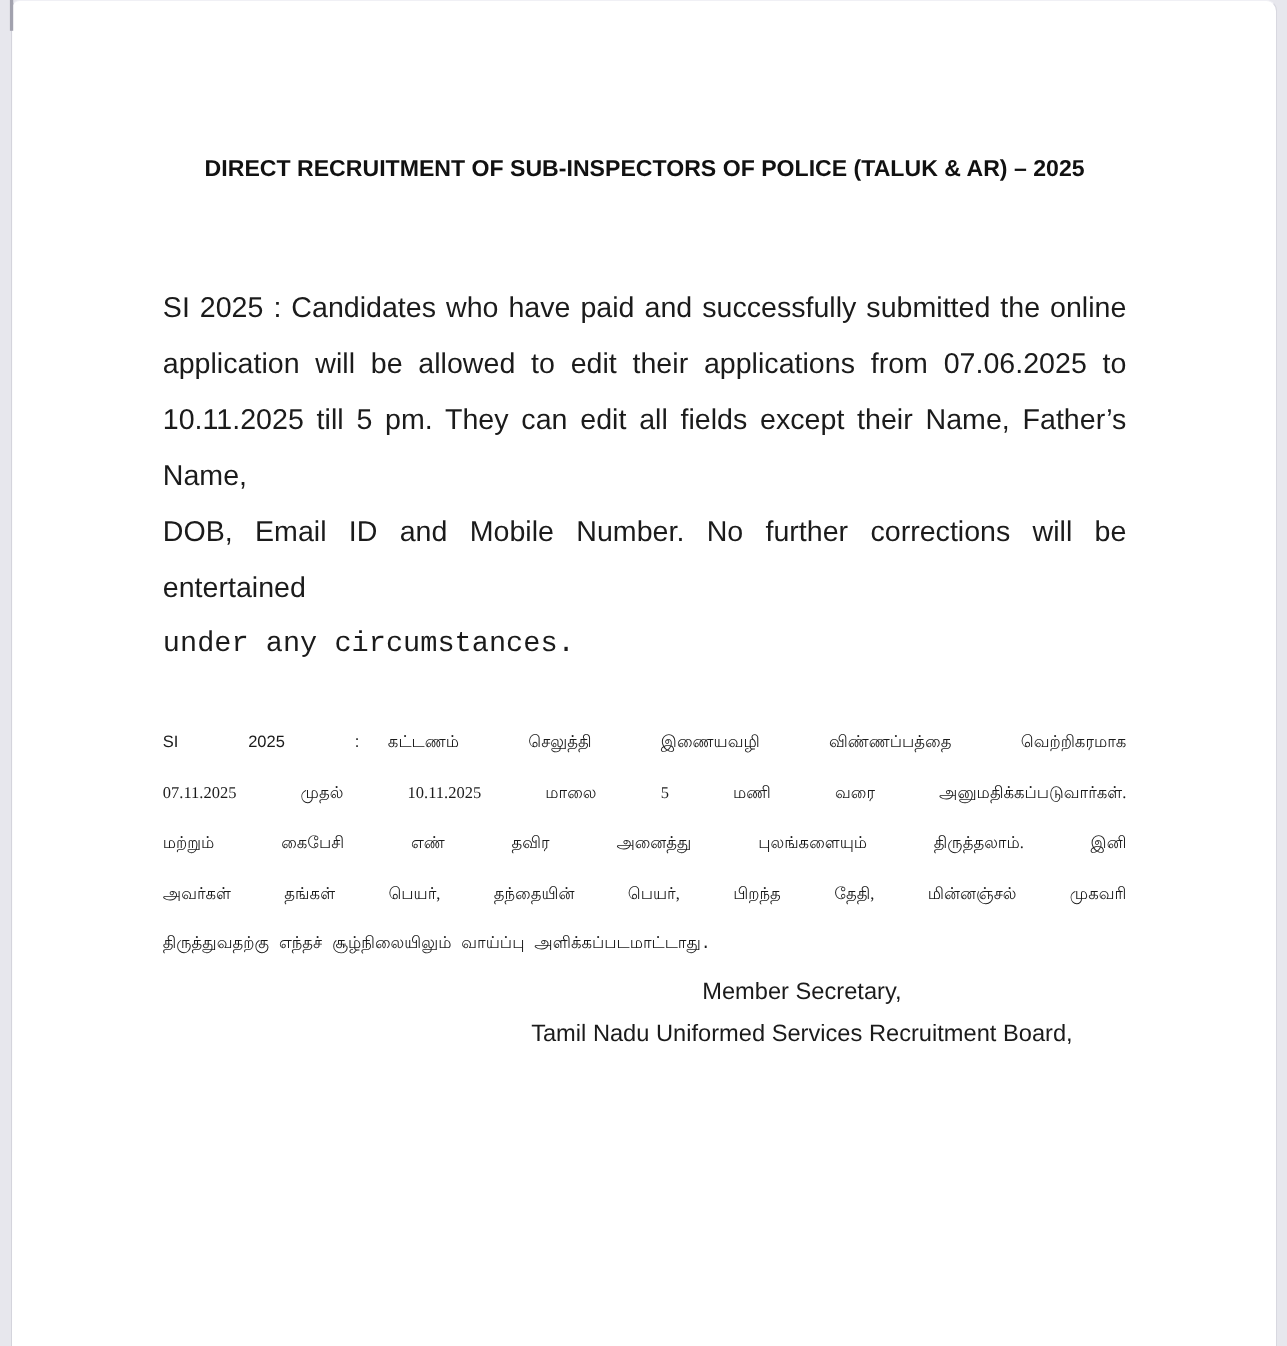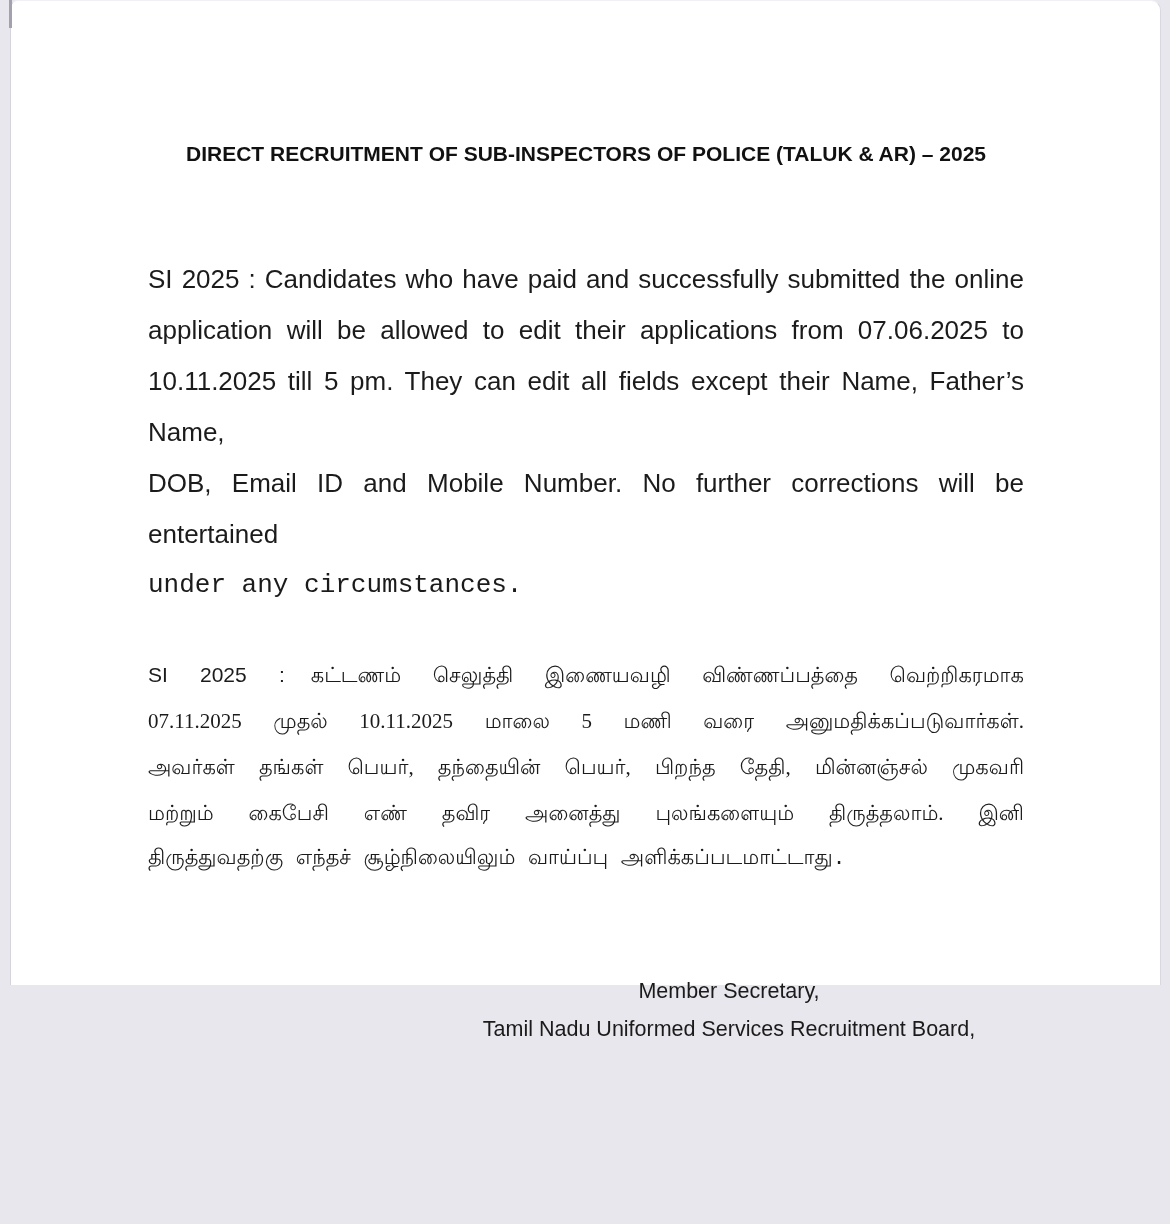--- a/index.html
+++ b/index.html
@@ -13,21 +13,21 @@
     background: #e7e7ed;
     color: #1b1b1b;
     font-family: "Liberation Sans", "DejaVu Sans", sans-serif;
     overflow: hidden;
   }
   .page {
     position: absolute;
     left: 10px;
     top: 0;
     width: 1151px;
-    height: 985px;
+    height: 1224px;
     box-sizing: border-box;
     background: #ffffff;
     border-left: 1px solid #d4d4dc;
     border-right: 1px solid #d8d8e0;
     border-top: 1px solid #f0f0f5;
     border-radius: 8px 10px 0 0;
   }
   .edge-tick {
     position: absolute;
     left: 9px;
@@ -49,39 +49,38 @@
     white-space: nowrap;
     color: #111111;
   }
   .para-en {
     margin-top: 86px;
     font-size: 26px;
     line-height: 51px;
   }
   .para-ta {
     margin-top: 41px;
-    font-size: 21px;
+    font-size: 15px;
     line-height: 46px;
     font-family: "Liberation Serif", "DejaVu Serif", serif;
   }
   .para-ta .latin-prefix {
     font-family: "Liberation Sans", "DejaVu Sans", sans-serif;
     margin-right: 26px;
   }
   .jline {
     text-align: justify;
     text-align-last: justify;
   }
   .lastline {
     text-align: left;
     text-align-last: left;
     font-family: Liberation Mono, monospace;
   }
   .signature {
-    margin-top: 90px;
     margin-left: auto;
     margin-right: 2px;
     width: 586px;
     text-align: center;
     font-size: 21.5px;
     line-height: 38px;
   }
 </style>
 </head>
 <body>
@@ -97,22 +96,22 @@
       <div class="jline">SI 2025 : Candidates who have paid and successfully submitted the online</div>
       <div class="jline">application will be allowed to edit their applications from 07.06.2025 to</div>
       <div class="jline">10.11.2025 till 5 pm. They can edit all fields except their Name, Father’s Name,</div>
       <div class="jline">DOB, Email ID and Mobile Number. No further corrections will be entertained</div>
       <div class="lastline">under any circumstances.</div>
     </div>
 
     <div class="para-ta">
       <div class="jline"><span class="latin-prefix">SI 2025 :</span><span>கட்டணம் செலுத்தி இணையவழி விண்ணப்பத்தை வெற்றிகரமாக</span></div>
       <div class="jline">07.11.2025 முதல் 10.11.2025 மாலை 5 மணி வரை அனுமதிக்கப்படுவார்கள்.</div>
+      <div class="jline">மற்றும் கைபேசி எண் தவிர அனைத்து புலங்களையும் திருத்தலாம். இனி</div>
       <div class="jline">அவர்கள் தங்கள் பெயர், தந்தையின் பெயர், பிறந்த தேதி, மின்னஞ்சல் முகவரி</div>
-      <div class="jline">மற்றும் கைபேசி எண் தவிர அனைத்து புலங்களையும் திருத்தலாம். இனி</div>
       <div class="lastline">திருத்துவதற்கு எந்தச் சூழ்நிலையிலும் வாய்ப்பு அளிக்கப்படமாட்டாது.</div>
     </div>
 
     <div class="signature">
       <div>Member Secretary,</div>
       <div>Tamil Nadu Uniformed Services Recruitment Board,</div>
     </div>
 
   </div>
 </div>

